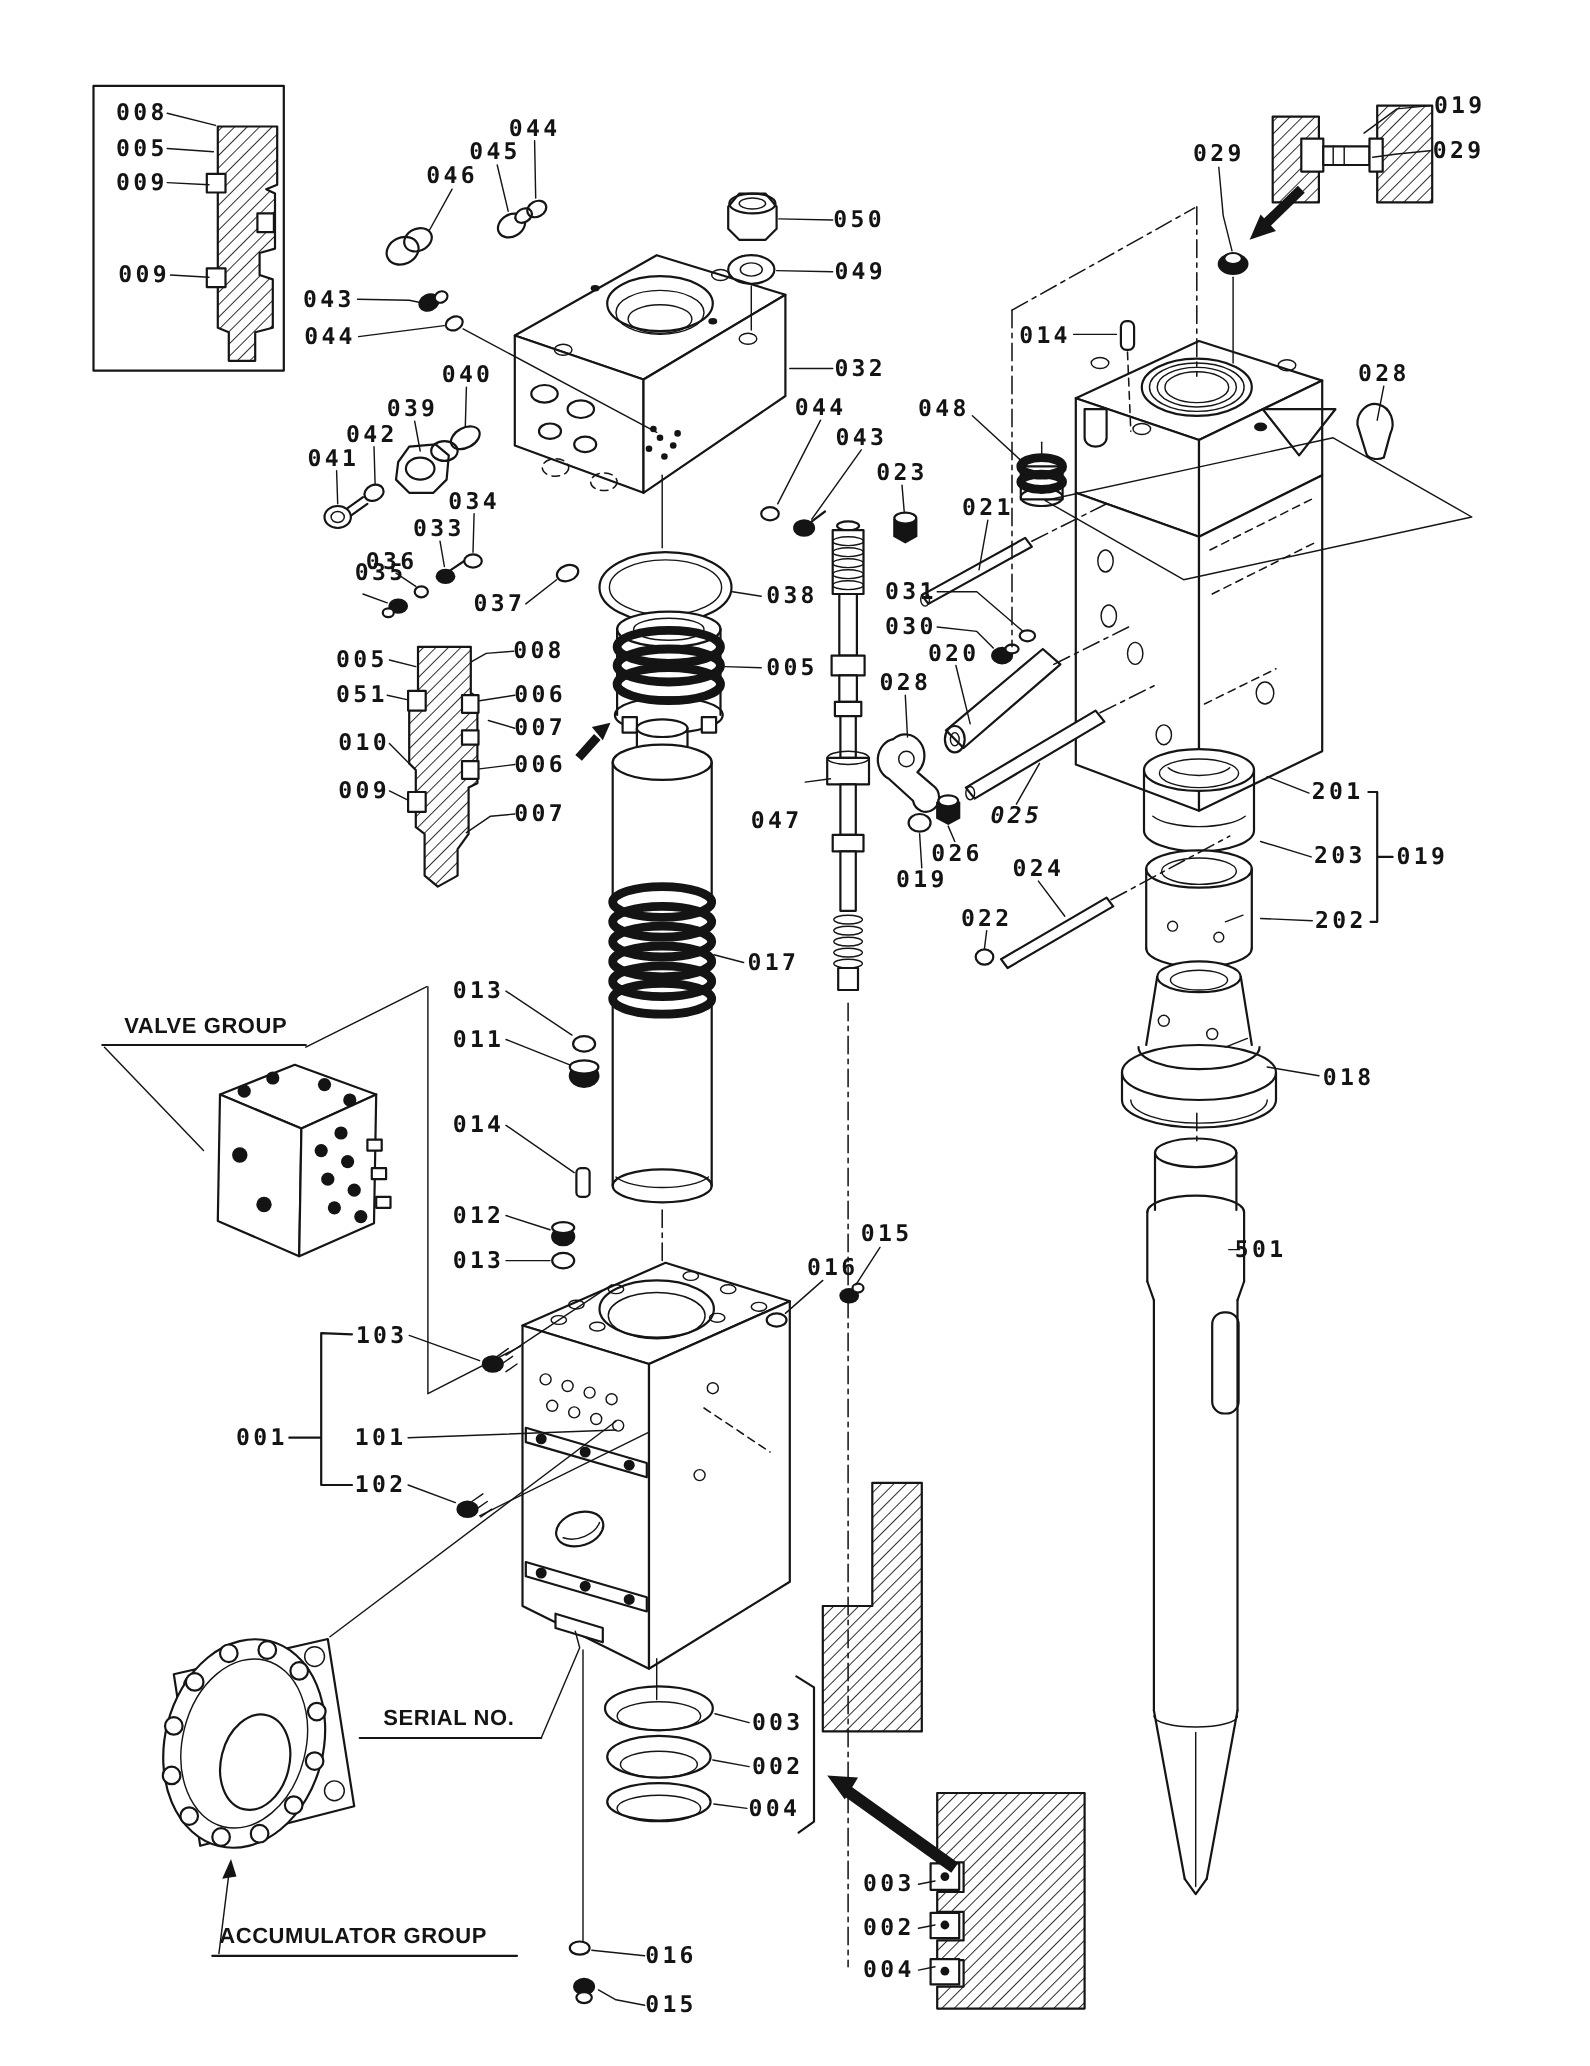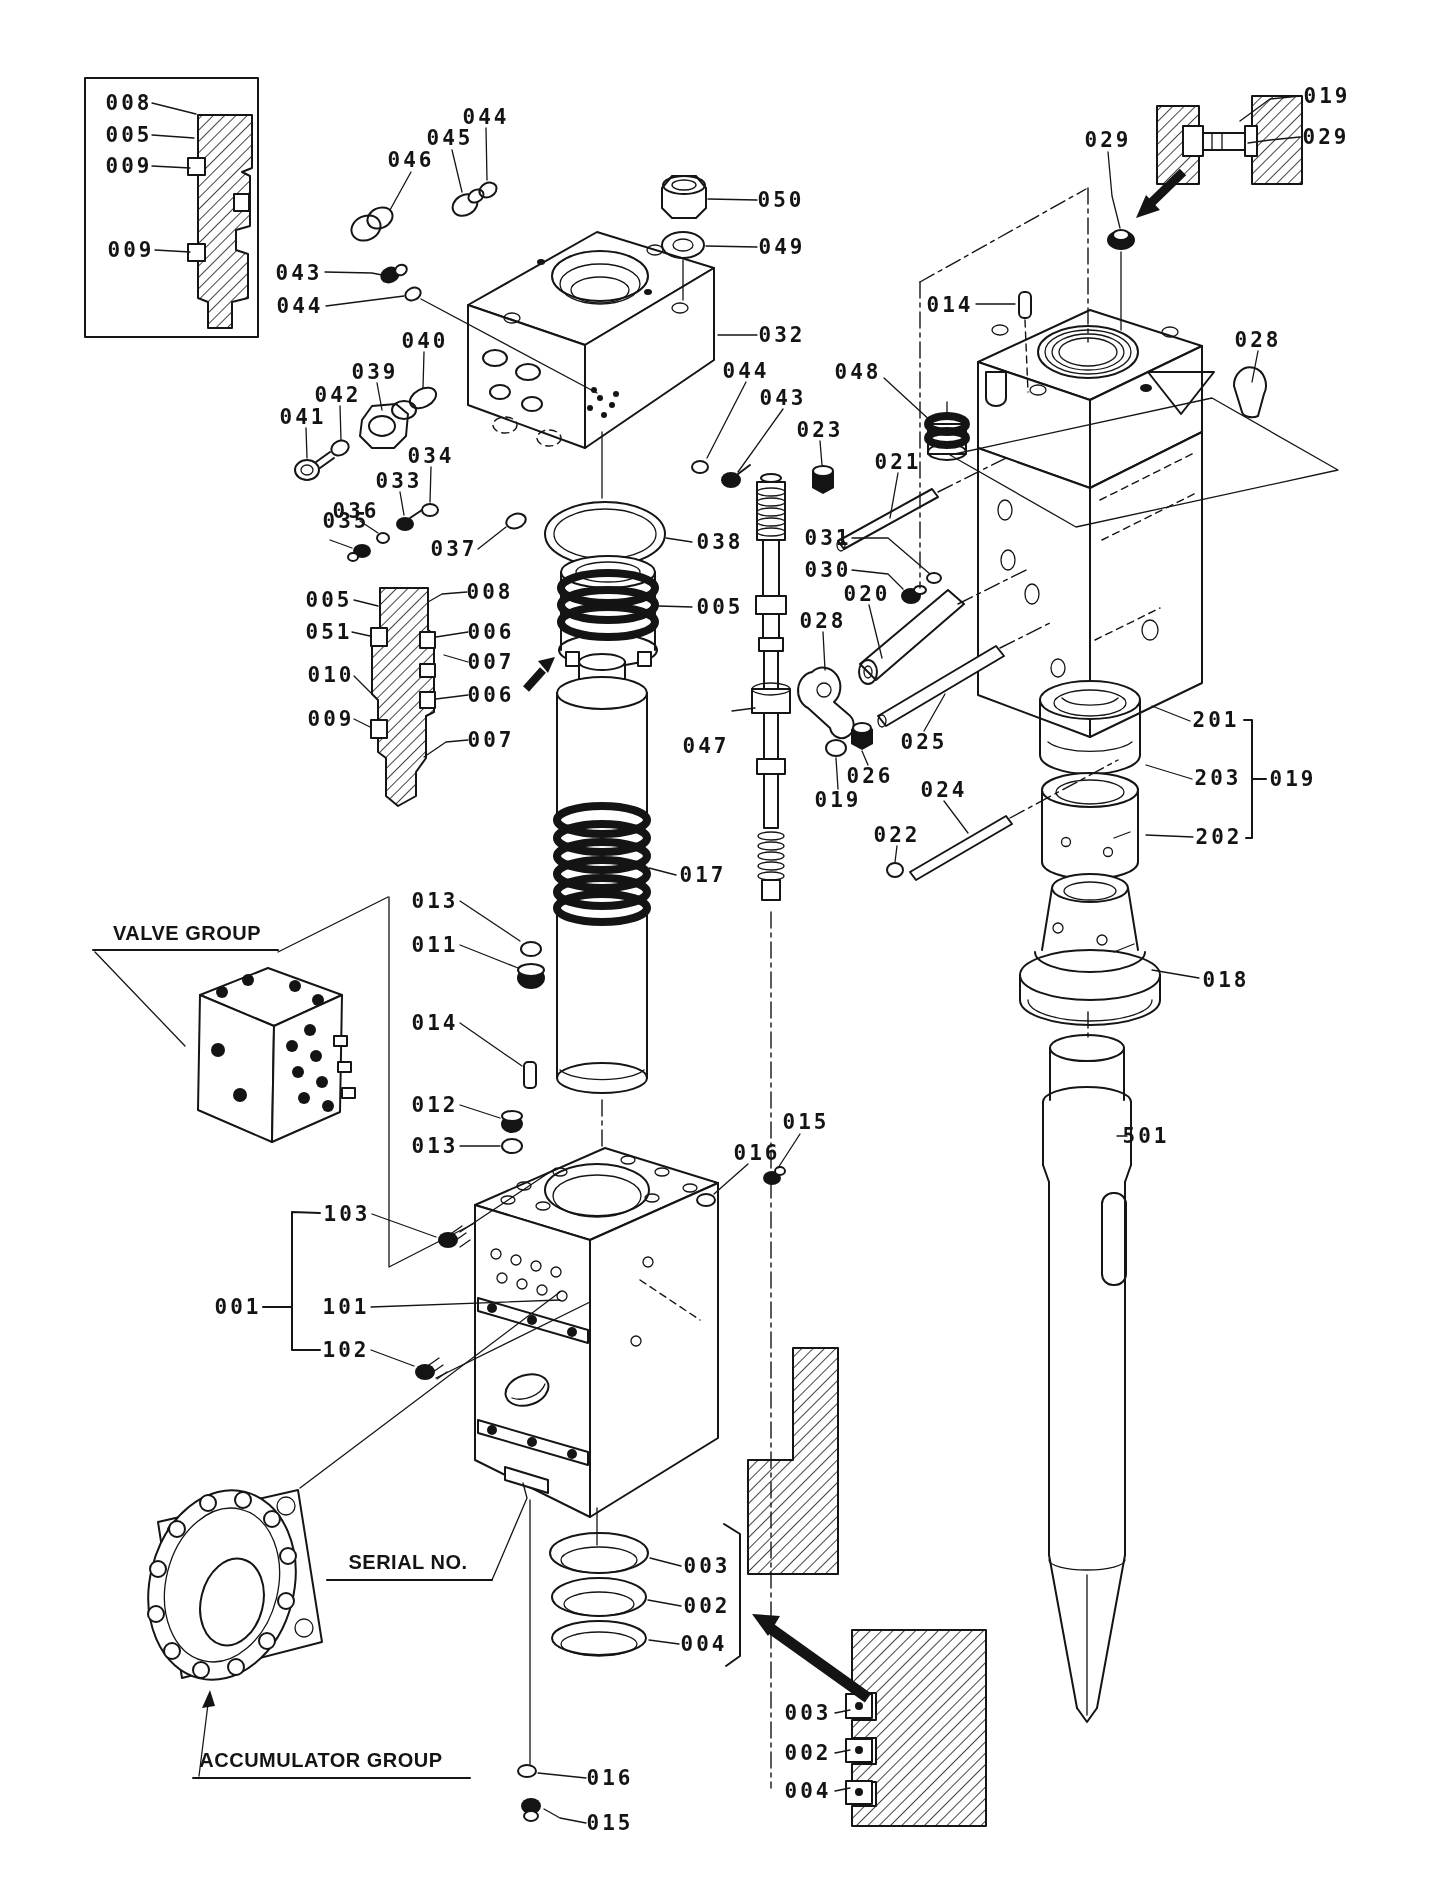--- a/index.html
+++ b/index.html
@@ -617,21 +617,21 @@
       <div class="callout" style="left: 454px; top: 549px;">037</div>
       <div class="callout" style="left: 746px; top: 371px;">044</div>
       <div class="callout" style="left: 783px; top: 398px;">043</div>
       <div class="callout" style="left: 820px; top: 430px;">023</div>
       <div class="callout" style="left: 858px; top: 372px;">048</div>
       <div class="callout" style="left: 898px; top: 462px;">021</div>
       <div class="callout" style="left: 828px; top: 538px;">031</div>
       <div class="callout" style="left: 828px; top: 570px;">030</div>
       <div class="callout" style="left: 867px; top: 594px; text-align: center;">020</div>
       <div class="callout" style="left: 823px; top: 621px;">028</div>
-      <div class="callout" style="left: 924px; top: 742px;">025</div>
+      <div class="callout" style="left: 924px; top: 742px; font-style: italic;">025</div>
       <div class="callout" style="left: 870px; top: 776px;">026</div>
       <div class="callout" style="left: 838px; top: 800px;">019</div>
       <div class="callout" style="left: 944px; top: 790px;">024</div>
       <div class="callout" style="left: 897px; top: 835px;">022</div>
       <div class="callout" style="left: 1108px; top: 140px;">029</div>
       <div class="callout" style="left: 1327px; top: 96px;">019</div>
       <div class="callout" style="left: 1326px; top: 137px;">029</div>
       <div class="callout" style="left: 950px; top: 305px;">014</div>
       <div class="callout" style="left: 1258px; top: 340px;">028</div>
       <div class="callout" style="left: 720px; top: 542px;">038</div>

